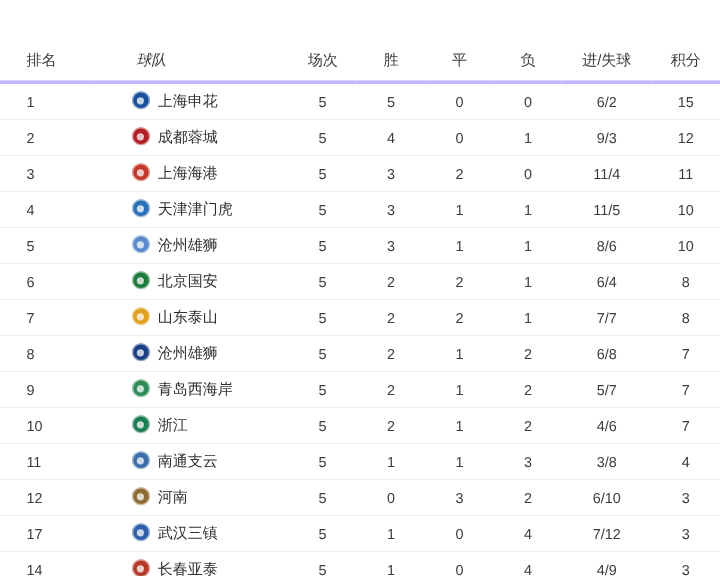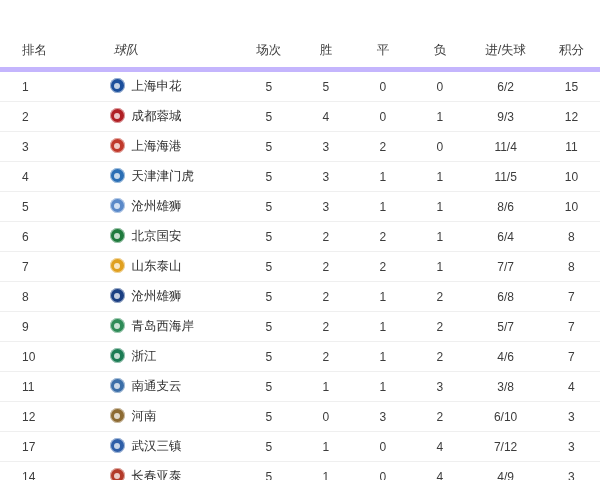--- a/index.html
+++ b/index.html
@@ -43,21 +43,21 @@
     width: 100%;
     border-collapse: collapse;
     font-size: 12px;
     color: #333333;
   }
   table.standings th {
     font-weight: normal;
     color: #3c3c3c;
     font-size: 12.5px;
     padding: 6px 0 8px 0;
-    border-bottom: 5px solid #c4b5fd;
+    border-bottom: 3px solid #c4b5fd;
     text-align: center;
   }
   table.standings td {
     padding: 4px 0 4px 0;
     border-bottom: 1px solid #efefef;
     text-align: center;
     height: 21px;
     color: #3c3c3c;
     font-size: 12px;
   }

